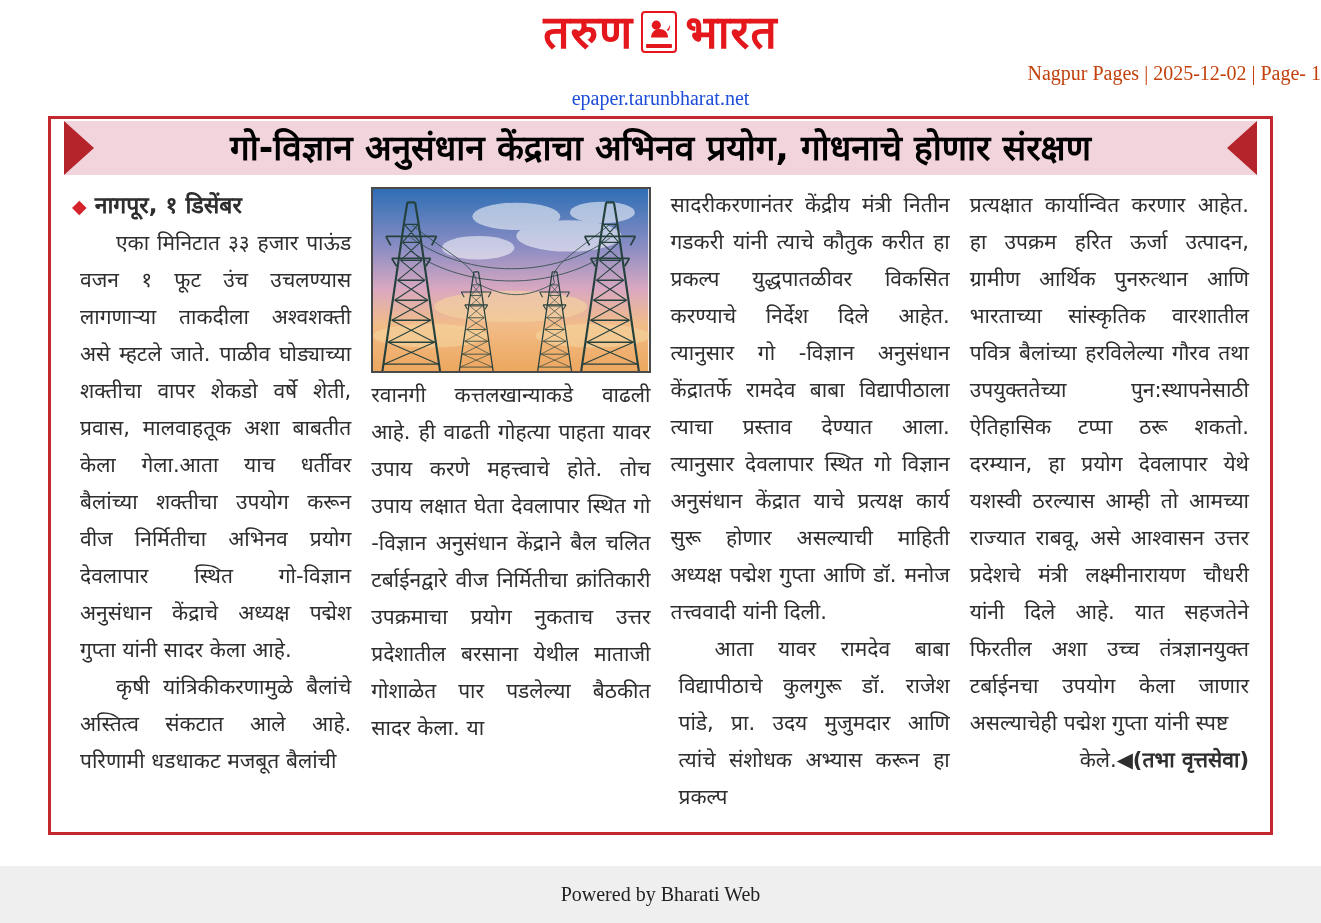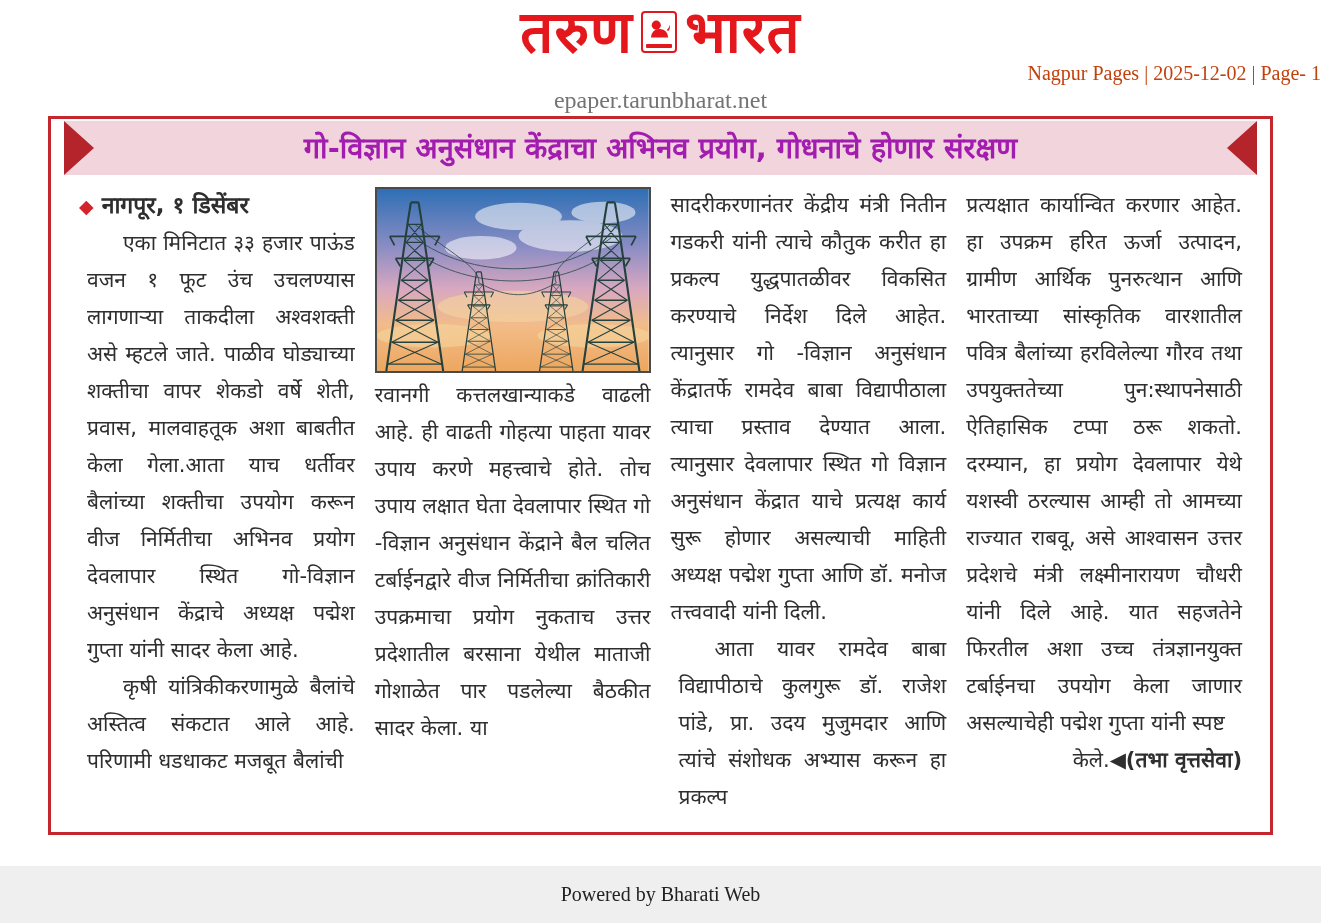--- a/index.html
+++ b/index.html
@@ -4,46 +4,46 @@
 <style>
   * { margin:0; padding:0; box-sizing:border-box; }
   html,body { background:#ffffff; }
   .page {
     position:relative; width:1321px; height:923px; background:#ffffff;
     font-family:"DejaVu Sans","Liberation Sans",sans-serif; overflow:hidden;
   }
   
   .masthead { position:absolute; top:6px; left:0; width:100%; text-align:center; }
   .logo-row { display:flex; justify-content:center; align-items:center; gap:8px; height:52px; }
-  .logo-word { color:#e3171c; font-size:58px; font-weight:bold; line-height:1; letter-spacing:1px; }
+  .logo-word { color:#e3171c; font-size:46px; font-weight:bold; line-height:1; letter-spacing:1px; }
   .logo-emblem { width:36px; height:42px; border:2px solid #e3171c; background:#fff; border-radius:4px;
     display:flex; flex-direction:column; align-items:center; justify-content:center; }
   .logo-emblem svg { width:26px; height:26px; }
   .emblem-bar { width:26px; height:4px; background:#e3171c; margin-top:1px; border-radius:1px; }
   .meta-line { font-family:"Liberation Serif","DejaVu Serif",serif; font-size:20px; color:#c2410c; margin-top:4px;text-align:right; }
-  .site-url { font-family:"Liberation Serif","DejaVu Serif",serif; font-size:24px; color:#737373; margin-top:2px; }
+  .site-url { font-family:"Liberation Serif","DejaVu Serif",serif; font-size:20px; color:#1d4ed8; margin-top:2px; }
   
   .article-frame {
     position:absolute; top:116px; left:48px; width:1225px; height:719px;
     border:3px solid #c4272e; background:#fff;
   }
   .headline {
     text-align:center; color:#b3282d; font-weight:bold; font-size:60px; line-height:1.1;
     padding:22px 10px 16px;
   }
   .subhead-strip {
     position:relative; margin:2px 13px 0; height:54px; background:#f2d5dc;
     display:flex; align-items:center; justify-content:center;
   }
-  .subhead-text { color:#a21caf; font-weight:bold; font-size:29px; line-height:1; }
+  .subhead-text { color:#000000; font-weight:bold; font-size:35px; line-height:1; }
   .tri { position:absolute; top:0; width:0; height:0; border-top:27px solid transparent; border-bottom:27px solid transparent; }
   .tri-left  { left:0;  border-left:30px solid #b5232b; }
   .tri-right { right:0; border-right:30px solid #b5232b; }
   
-  .columns { display:flex; gap:20px; padding:12px 28px 0; }
+  .columns { display:flex; gap:20px; padding:12px 21px 0; }
   .col { flex:1 1 0; font-size:21px; line-height:37px; color:#2e2e2e; text-align:justify; }
   .dateline { font-weight:bold; font-size:23px; }
   .diamond { color:#d5232b; font-size:19px; margin-right:8px; }
   .para { text-align:justify; }
   .indent { text-indent:36px;margin-left:8px; }
   .photo-box { width:100%; height:186px; border:2px solid #4a4a4a; margin-bottom:4px; }
   .photo-box svg { display:block; width:100%; height:100%; }
   .credit-line { display:flex; justify-content:flex-end; align-items:baseline; }
   .credit { font-weight:bold; white-space:nowrap; }
   

